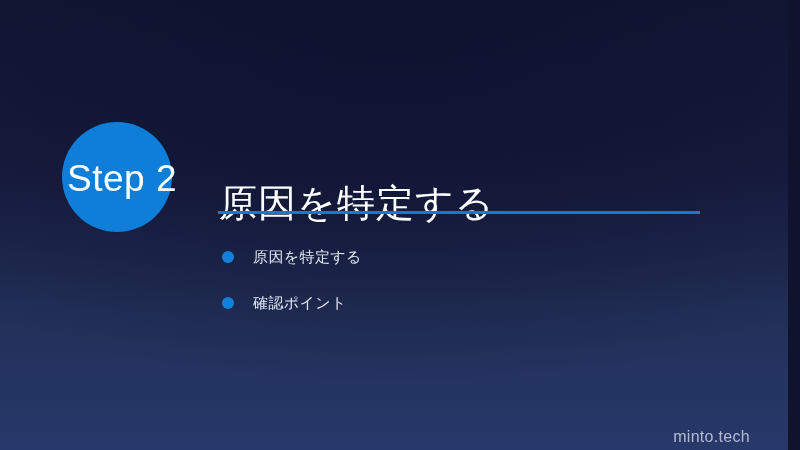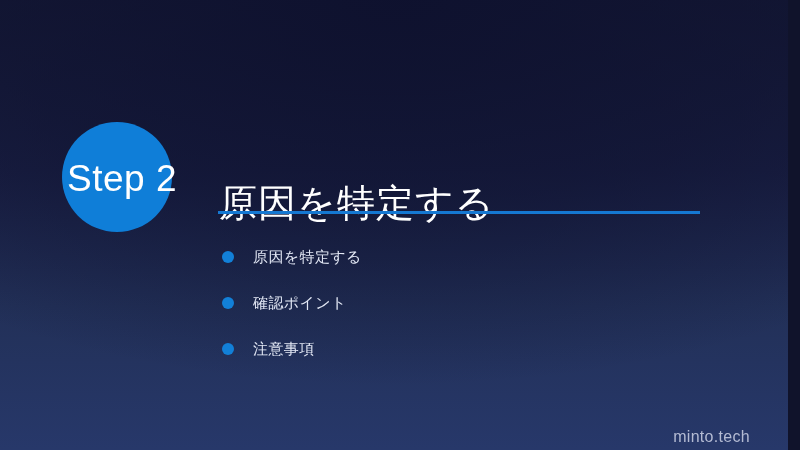--- a/index.html
+++ b/index.html
@@ -128,21 +128,17 @@
 
   <ul class="bullet-list">
     <li class="bullet-item">
       <span class="bullet-dot"></span>
       <span class="bullet-text">原因を特定する</span>
     </li>
     <li class="bullet-item">
       <span class="bullet-dot"></span>
       <span class="bullet-text">確認ポイント</span>
     </li>
-    <li class="bullet-item">
-      <span class="bullet-dot"></span>
-      <span class="bullet-text">注意事項</span>
-    </li>
   </ul>
 
   <div class="footer-brand">minto.tech</div>
 
 </div>
 
 </body></html>

